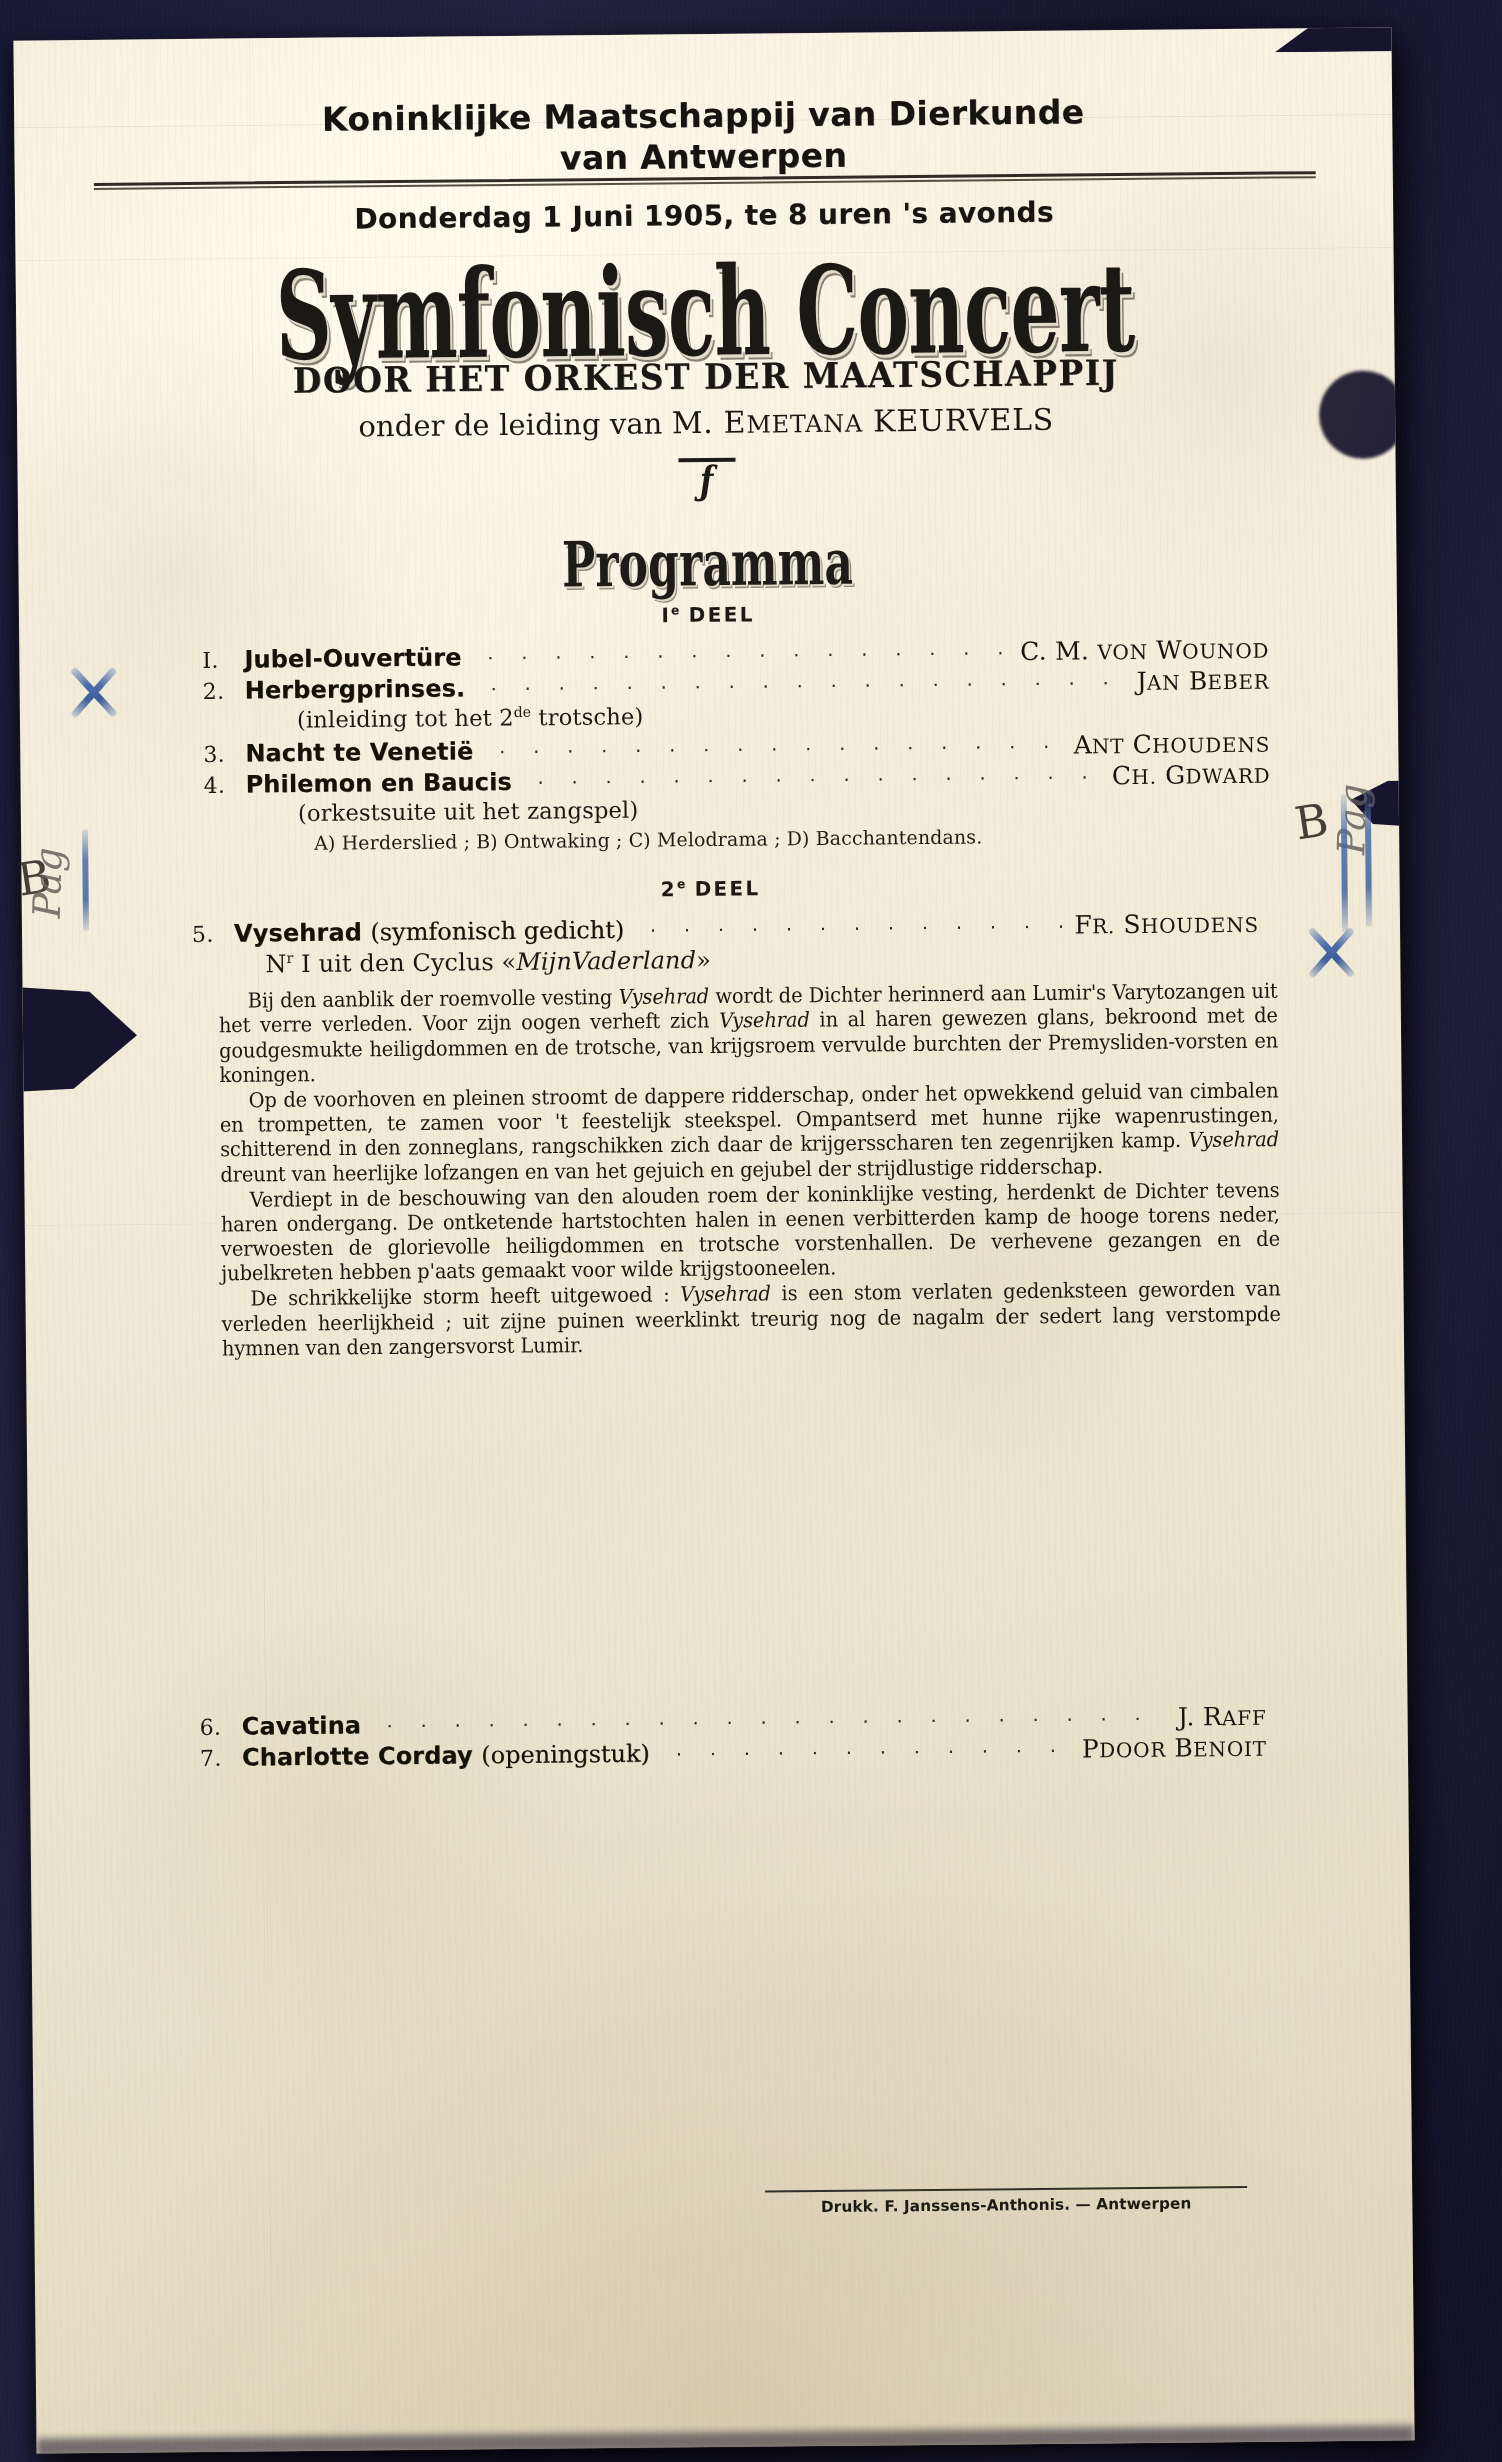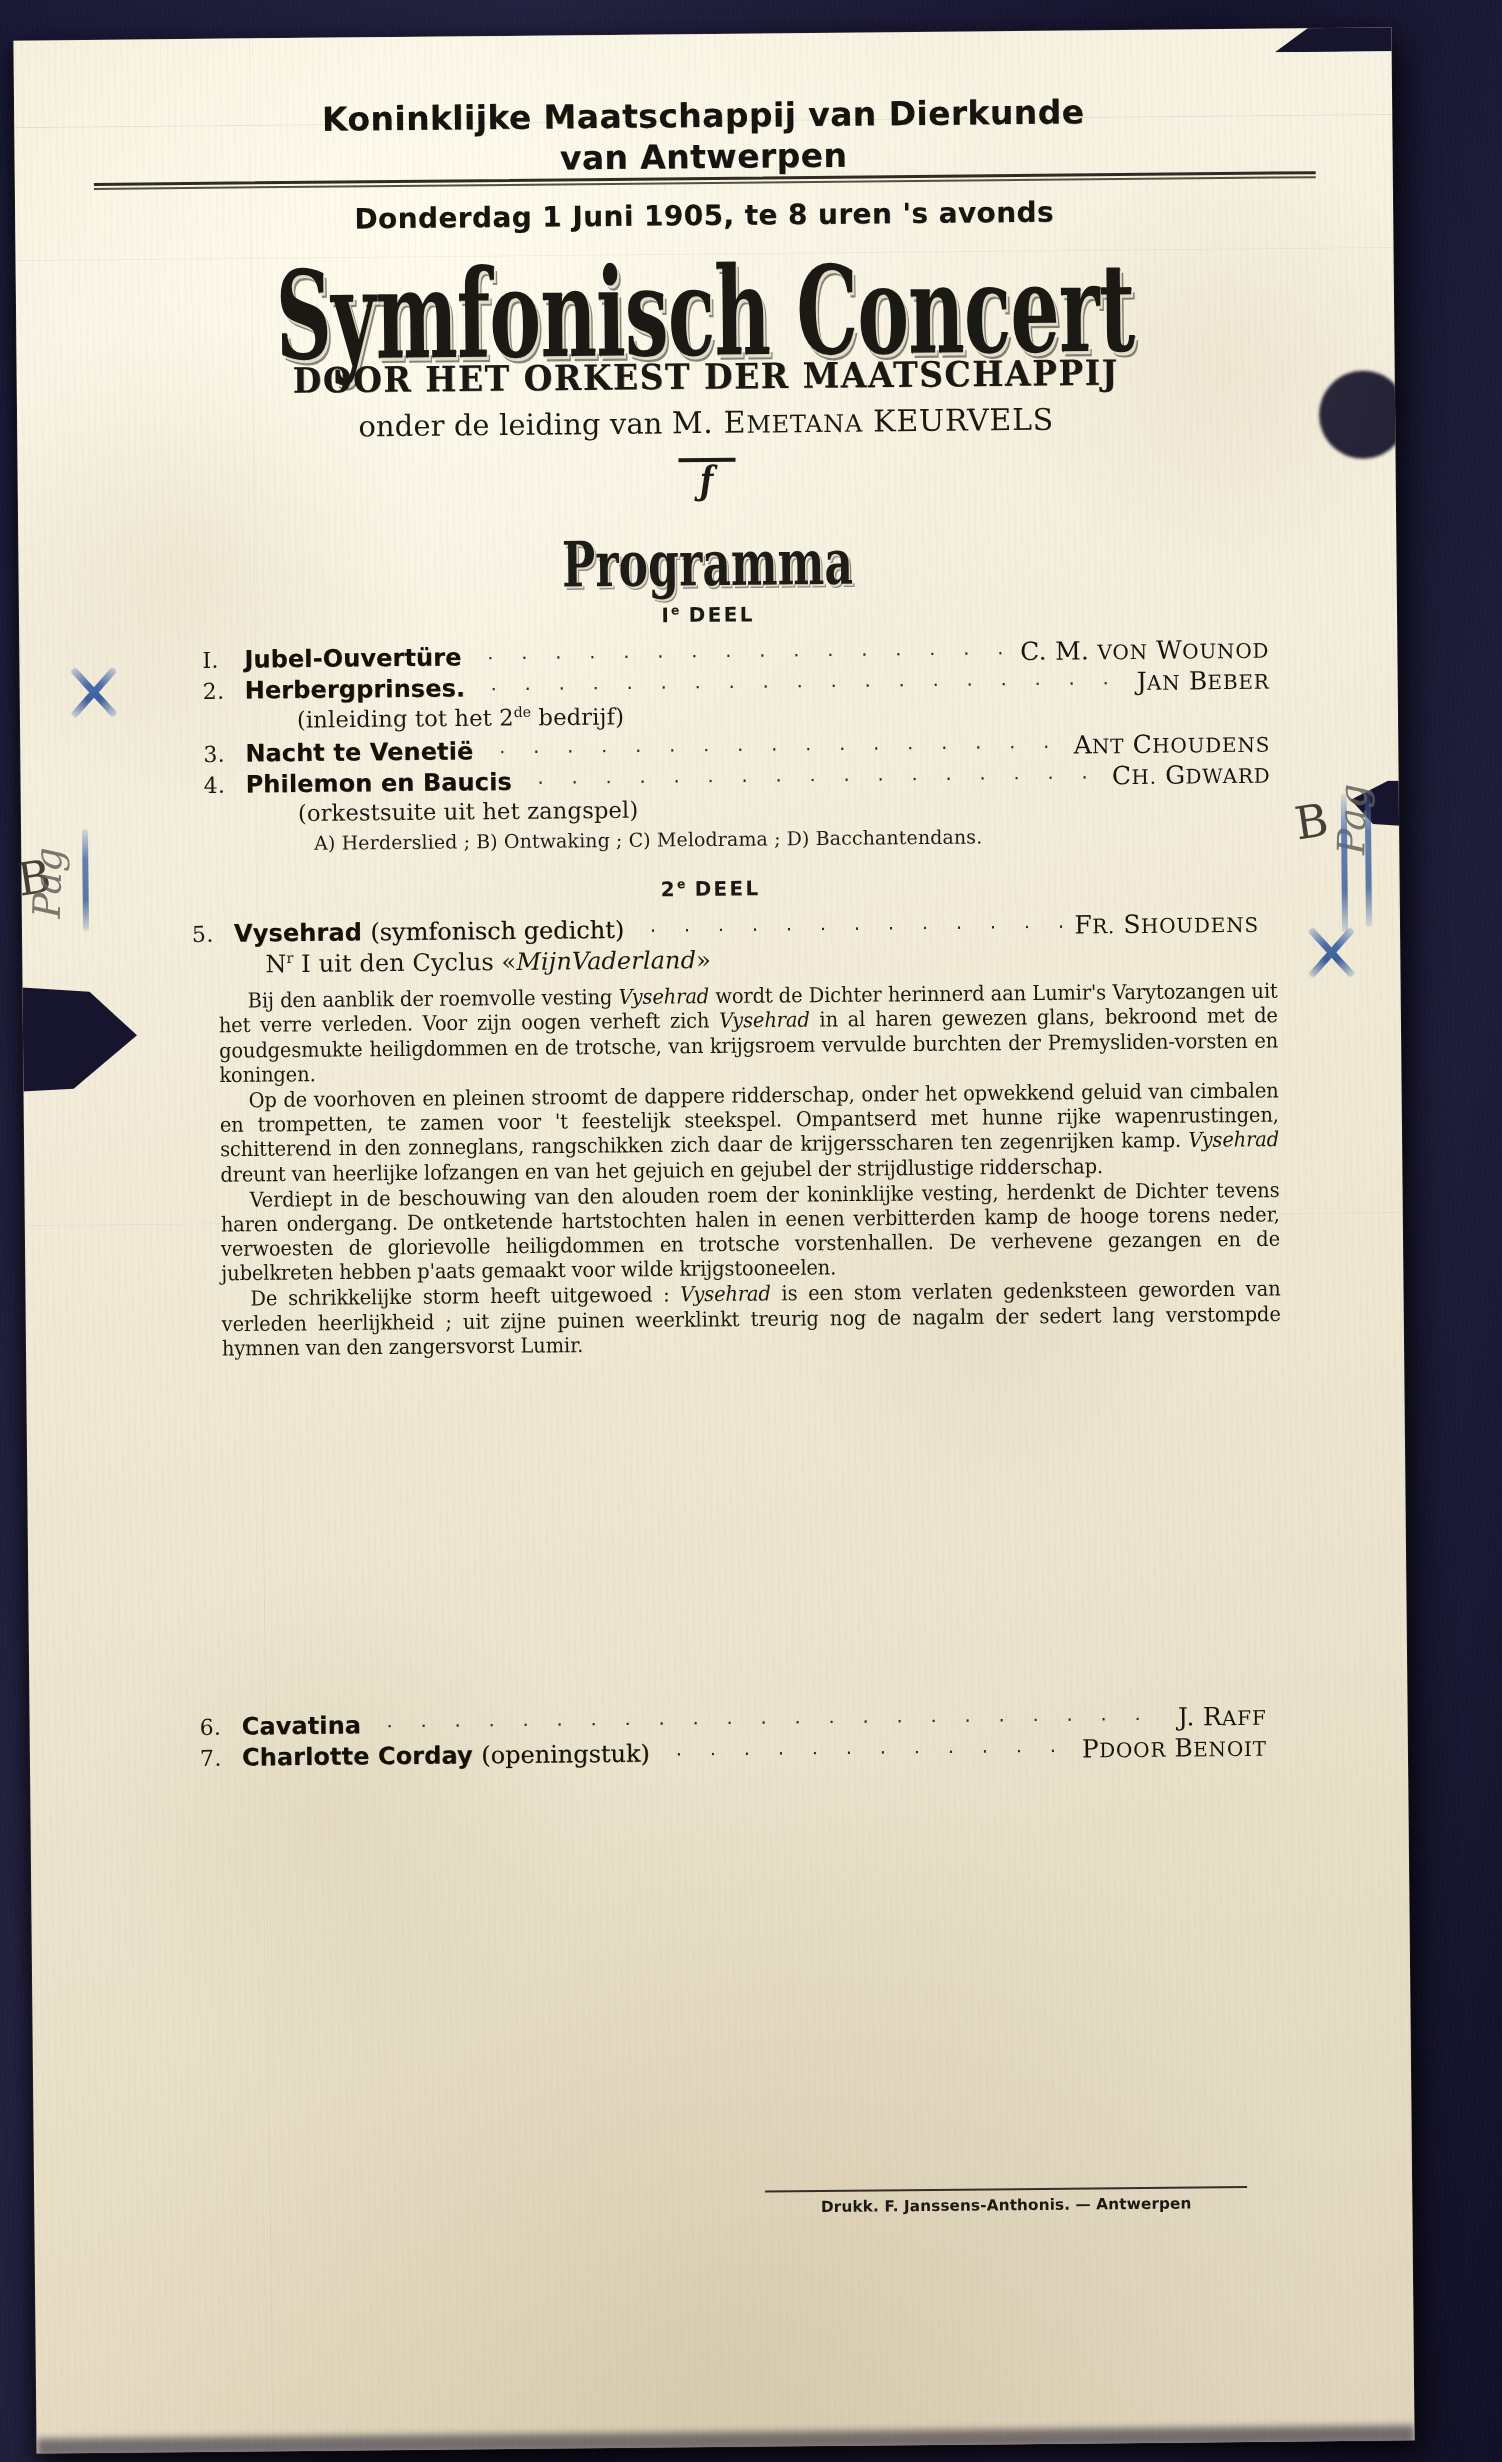--- a/index.html
+++ b/index.html
@@ -503,21 +503,21 @@
       <span class="leader"></span>
       <span class="composer"><span>C. M. </span><span class="sc">VON</span><span> W</span><span class="sc">OUNOD</span></span>
     </div>
 
     <div class="row">
       <span class="num">2.</span>
       <span class="work">Herbergprinses.</span>
       <span class="leader"></span>
       <span class="composer"><span>J</span><span class="sc">AN</span><span> B</span><span class="sc">EBER</span></span>
     </div>
-    <div class="sub-note"><span>(inleiding tot het 2</span><sup>de</sup><span> bedrijf)</span></div>
+    <div class="sub-note"><span>(inleiding tot het 2</span><sup>de</sup><span> trotsche)</span></div>
 
     <div class="row">
       <span class="num">3.</span>
       <span class="work">Nacht te Venetië</span>
       <span class="leader"></span>
       <span class="composer"><span>A</span><span class="sc">NT</span><span>  C</span><span class="sc">HOUDENS</span></span>
     </div>
 
     <div class="row">
       <span class="num">4.</span>

